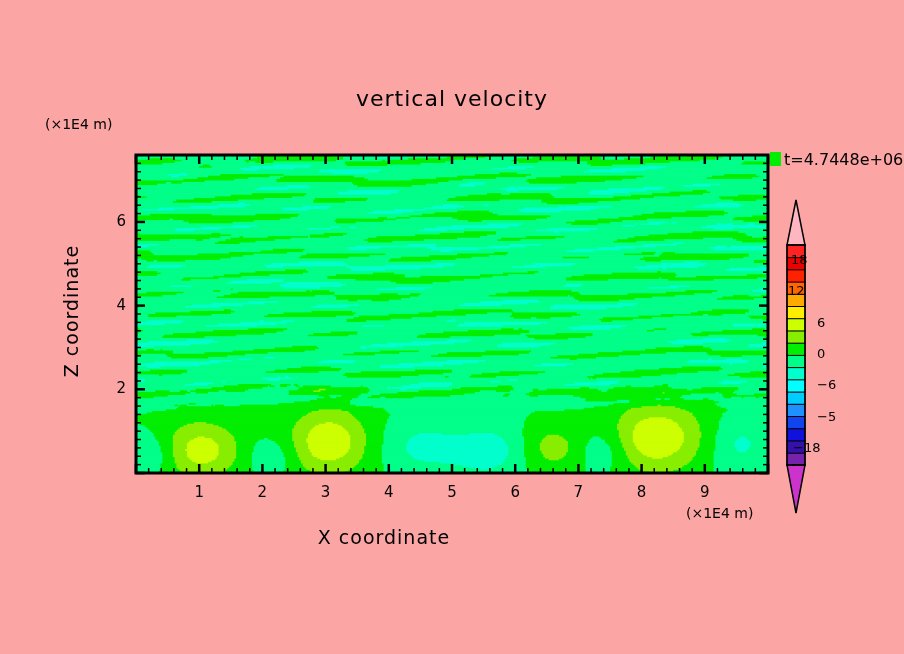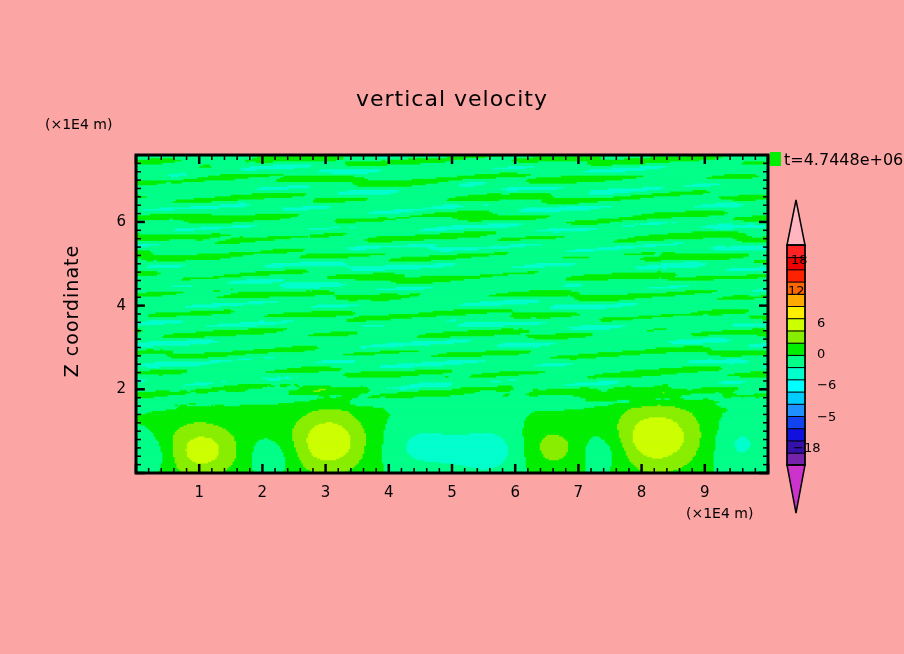--- a/index.html
+++ b/index.html
@@ -2510,20 +2510,21 @@
         <polygon points="787,465 805,465 796,513" fill="#cc33cc" stroke="#000" stroke-width="1.5"></polygon>
         <rect x="787" y="245" width="18" height="220" fill="none" stroke="#000" stroke-width="1.5"></rect>
       </g>
       <rect x="770" y="152" width="11" height="14" fill="#00ee00"></rect>
     </svg>
 
   <div class="txt" id="title">vertical velocity</div>
   <div class="txt" id="zunit">(×1E4 m)</div>
   <div class="txt" id="xunit">(×1E4 m)</div>
   <div class="txt" id="tlabel">t=4.7448e+06</div>
+  <div class="txt" id="xtitle">X coordinate</div>
   <div class="txt" id="ytitle">Z coordinate</div>
 
   <div id="xticks">
       <div class="tick-lab" style="left: 179.2px; top: 483px; width: 40px;">1</div>
       <div class="tick-lab" style="left: 242.4px; top: 483px; width: 40px;">2</div>
       <div class="tick-lab" style="left: 305.6px; top: 483px; width: 40px;">3</div>
       <div class="tick-lab" style="left: 368.8px; top: 483px; width: 40px;">4</div>
       <div class="tick-lab" style="left: 432px; top: 483px; width: 40px;">5</div>
       <div class="tick-lab" style="left: 495.2px; top: 483px; width: 40px;">6</div>
       <div class="tick-lab" style="left: 558.4px; top: 483px; width: 40px;">7</div>

